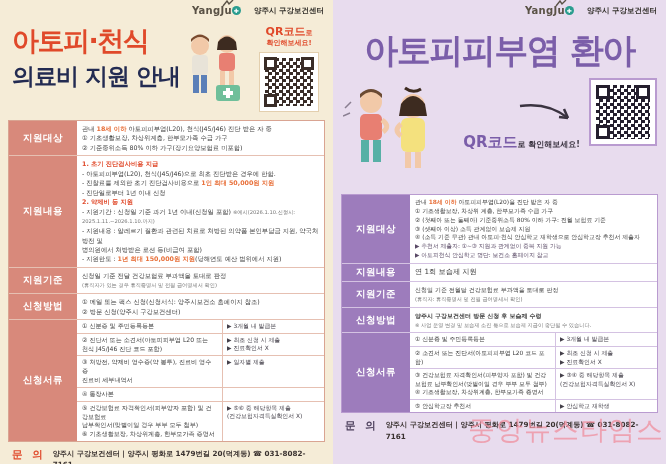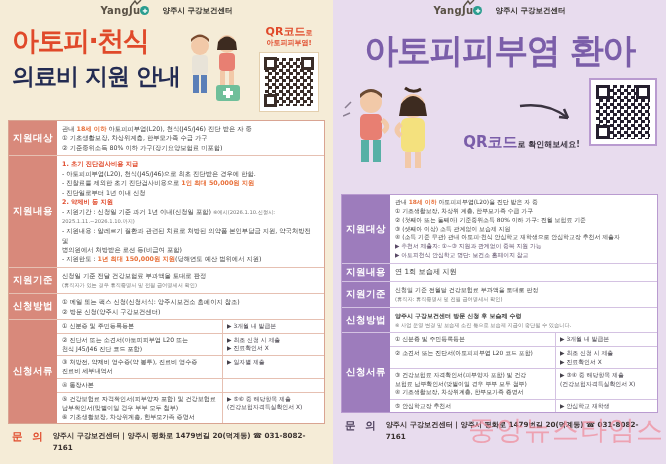--- a/index.html
+++ b/index.html
@@ -6,21 +6,21 @@
   html,body { width:666px; height:464px; }
   body {
     font-family:"DejaVu Sans","Liberation Sans",sans-serif;
     display:flex; position:relative; overflow:hidden; background:#fff;
   }
   .poster { width:333px; height:464px; position:relative; }
   .poster.left  { background:#f5ecd7; }
   .poster.right { background:#e8dcee; }
 
   
-  .top-bar { display:flex; justify-content:center; align-items:center; padding:5px 9px 0 9px; }
+  .top-bar { display:flex; justify-content:flex-end; align-items:center; padding:5px 9px 0 9px; }
   .logo { font-size:10px; font-weight:bold; color:#5a5246; letter-spacing:.3px; position:relative; }
   .logo svg { position:absolute; top:-6px; right:-2px; }
   .center-name { font-size:7.5px; font-weight:bold; color:#33302b; display:flex; align-items:center; gap:13px; }
   .center-ico { width:9px; height:9px; background:#2a9d8f; border-radius:50%; color:#fff; font-size:6px;
     line-height:9px; text-align:center; flex-shrink:0; }
 
   
   .l-title-row { display:flex; align-items:flex-start; padding:10px 8px 2px 12px; height:100px; }
   .l-title1 { color:#e0492a; font-size:27px; font-weight:900; letter-spacing:-1.5px; line-height:1.1; }
   .l-title2 { color:#232b52; font-size:23px; font-weight:900; letter-spacing:-1px; margin-top:5px; }
@@ -35,21 +35,21 @@
   .qr .f { position:absolute; width:13px; height:13px; border:3px solid #3a2d28; background:#fff; }
   .qr .f1 { top:4px; left:4px; } .qr .f2 { top:4px; right:4px; } .qr .f3 { bottom:4px; left:4px; }
 
   
   .tbl { margin:4px 8px 0 8px; background:#fff; }
   .left  .tbl { border:1px solid #d9a492; }
   .right .tbl { border:1px solid #b99bd0; }
   .row { display:flex; }
   .left  .row + .row { border-top:1px solid #e6c0b2; }
   .right .row + .row { border-top:1px solid #d4c2e2; }
-  .lab { width:48px; color:#fff; font-weight:800; font-size:9.5px; display:flex; align-items:center;
+  .lab { width:68px; color:#fff; font-weight:800; font-size:9.5px; display:flex; align-items:center;
     justify-content:center; flex-shrink:0; letter-spacing:.5px; }
   .left  .lab { background:#d8897b; }
   .right .lab { background:#9d7cbc; }
   .con { flex:1; padding:3px 5px; font-size:6.3px; color:#3b3b3b; line-height:1.5; white-space:pre-line; }
   .hl { color:#e8703a; font-weight:bold; }
   .subhead { color:#e0492a; font-weight:bold; }
   .tiny { font-size:5.2px; color:#777; }
   .con .bold { font-weight:bold; }
   .note-line { color:#5a4a66; font-size:5.8px; }
 
@@ -118,21 +118,21 @@
         <path d="M36 12 Q45 1 54 12 L55 20 L35 20 Z" fill="#3d2b20"></path>
       <rect x="37" y="23" width="16" height="18" rx="4" fill="#e87f72"></rect>
       <rect x="38" y="41" width="5" height="14" fill="#f2c9a8"></rect>
         <rect x="47" y="41" width="5" height="14" fill="#f2c9a8"></rect>
       <rect x="34" y="55" width="24" height="16" rx="3" fill="#6fbf9a"></rect>
         <rect x="44" y="58" width="4" height="10" fill="#fff"></rect>
         <rect x="41" y="61" width="10" height="4" fill="#fff"></rect>
     </svg>
     <div class="qr-block">
       <div class="qr-cta1"><span>QR코드</span><span class="suf">로</span></div>
-      <div class="qr-cta2">아토피피부염!</div>
+      <div class="qr-cta2">확인해보세요!</div>
       <div class="qr">
         <div class="qr-pat"></div>
         <div class="f f1"></div>
         <div class="f f2"></div>
         <div class="f f3"></div>
       </div>
     </div>
   </div>
 
   <div class="tbl">

